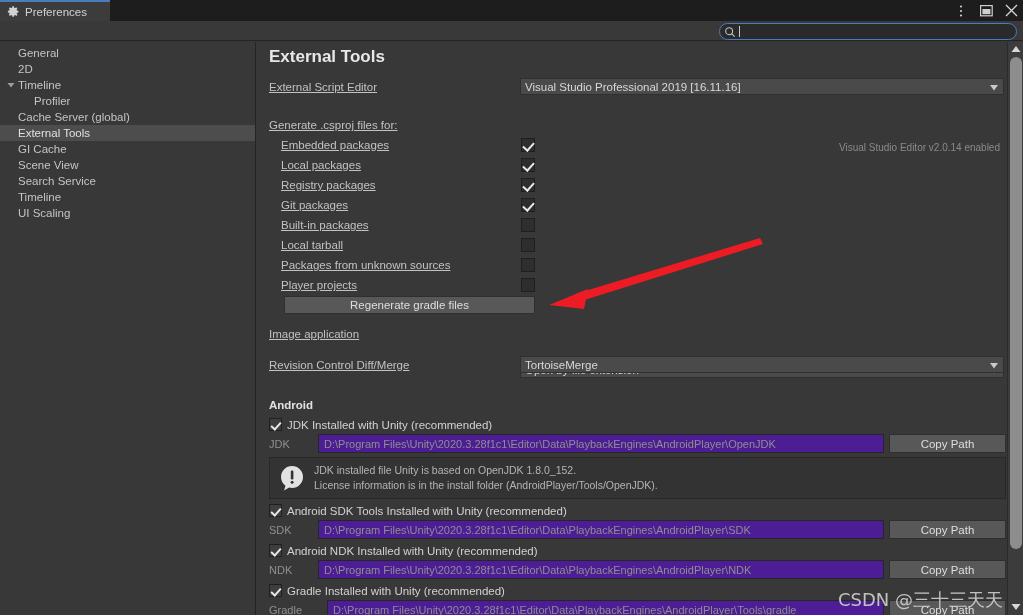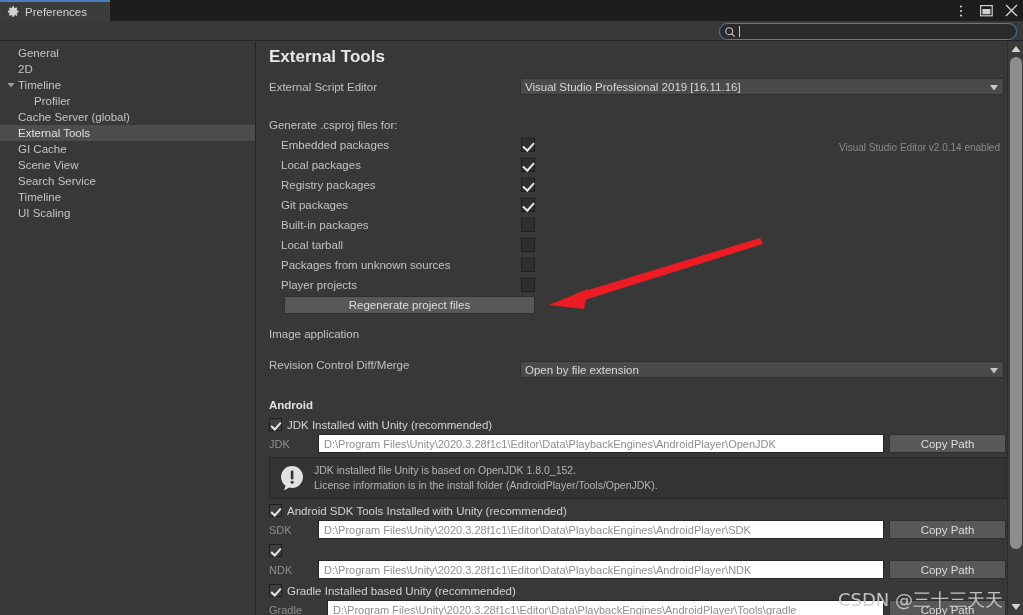--- a/index.html
+++ b/index.html
@@ -72,21 +72,21 @@
 
   
   .content {
     position: absolute; left: 257px; top: 42px; width: 749px; height: 573px;
     background: #383838; overflow: hidden;
   }
   .page-title {
     position: absolute; left: 12px; top: 5px;
     font-size: 17px; font-weight: bold; color: #e8e8e8;
   }
-  .lbl { font-size: 11.5px; color: #c2c2c2; white-space: nowrap; }
+  .lbl { font-size: 11.5px; color: #c2c2c2; white-space: nowrap; text-decoration: underline; }
 
   .dropdown {
     position: absolute; height: 17px;
     background: #4a4a4a; border: 1px solid #2f2f2f;
     display: flex; align-items: center; padding: 0 4px;
     font-size: 11.5px; color: #d8d8d8;
   }
   .dd-arrow { position: absolute; right: 5px; top: 6px; }
 
   .hint {
@@ -127,21 +127,21 @@
     content: ""; position: absolute;
     left: 3px; top: 1px; width: 4px; height: 8px;
     border: solid #e8e8e8; border-width: 0 2px 2px 0;
     transform: rotate(42deg);
   }
   .inline-lbl { position: absolute; font-size: 11.5px; color: #d2d2d2; white-space: nowrap; }
 
   .pathlabel { position: absolute; font-size: 11px; color: #909090; }
   .pathfield {
     position: absolute; height: 19px;
-    background: #ffffff; border: 1px solid #262626;
+    background: #4c1d95; border: 1px solid #262626;
     display: flex; align-items: center; padding-left: 5px;
     font-size: 11px; color: #8e8e8e; overflow: hidden; white-space: nowrap;
   }
 
   .infobox {
     position: absolute;
     background: #333333; border: 1px solid #282828;
     display: flex; align-items: center; padding-left: 8px;
   }
   .info-ico { width: 28px; height: 28px; flex: none; margin-right: 8px; }
@@ -306,31 +306,37 @@
     </div>
     <div class="cbrow" style="top:215px;">
       <div class="lbl">Packages from unknown sources</div>
       <div class="checkbox"></div>
     </div>
     <div class="cbrow" style="top:235px;">
       <div class="lbl">Player projects</div>
       <div class="checkbox"></div>
     </div>
 
-    <div class="btn" style="left:27px;top:254px;width:251px;">Regenerate project files</div>
+    <div class="btn" style="left:27px;top:254px;width:251px;">Regenerate gradle files</div>
 
     <div class="lbl" style="position:absolute;left:12px;top:286px;">Image application</div>
     <div class="dropdown" style="left:263px;top:279px;width:484px;margin-top:40px;">
       <span>Open by file extension</span>
       <svg class="dd-arrow" width="8" height="6" viewBox="0 0 8 6">
         <path d="M0 0 L8 0 L4 5.5 Z" fill="#c9c9c9"></path>
       </svg>
     </div>
 
     <div class="lbl" style="position:absolute;left:12px;top:317px;">Revision Control Diff/Merge</div>
+    <div class="dropdown" style="left:263px;top:314px;width:484px;">
+      <span>TortoiseMerge</span>
+      <svg class="dd-arrow" width="8" height="6" viewBox="0 0 8 6">
+        <path d="M0 0 L8 0 L4 5.5 Z" fill="#c9c9c9"></path>
+      </svg>
+    </div>
 
     <div class="sectitle" style="top:357px;">Android</div>
 
     <div class="inline-cb" style="left:12px;top:376px;"></div>
     <div class="inline-lbl" style="left:30px;top:377px;">JDK Installed with Unity (recommended)</div>
 
     <div class="pathlabel" style="left:12px;top:396px;">JDK</div>
     <div class="pathfield" style="left:61px;top:392px;width:566px;">D:\Program Files\Unity\2020.3.28f1c1\Editor\Data\PlaybackEngines\AndroidPlayer\OpenJDK</div>
     <div class="btn" style="left:632px;top:392px;width:117px;height:19px;">Copy Path</div>
 
@@ -346,26 +352,27 @@
       </div>
     </div>
 
     <div class="inline-cb" style="left:12px;top:462px;"></div>
     <div class="inline-lbl" style="left:30px;top:463px;">Android SDK Tools Installed with Unity (recommended)</div>
     <div class="pathlabel" style="left:12px;top:482px;">SDK</div>
     <div class="pathfield" style="left:61px;top:478px;width:566px;">D:\Program Files\Unity\2020.3.28f1c1\Editor\Data\PlaybackEngines\AndroidPlayer\SDK</div>
     <div class="btn" style="left:632px;top:478px;width:117px;height:19px;">Copy Path</div>
 
     <div class="inline-cb" style="left:12px;top:502px;"></div>
+    <div class="inline-lbl" style="left:30px;top:503px;">Android NDK Installed with Unity (recommended)</div>
     <div class="pathlabel" style="left:12px;top:522px;">NDK</div>
     <div class="pathfield" style="left:61px;top:518px;width:566px;">D:\Program Files\Unity\2020.3.28f1c1\Editor\Data\PlaybackEngines\AndroidPlayer\NDK</div>
     <div class="btn" style="left:632px;top:518px;width:117px;height:19px;">Copy Path</div>
 
     <div class="inline-cb" style="left:12px;top:542px;"></div>
-    <div class="inline-lbl" style="left:30px;top:543px;">Gradle Installed based Unity (recommended)</div>
+    <div class="inline-lbl" style="left:30px;top:543px;">Gradle Installed with Unity (recommended)</div>
     <div class="pathlabel" style="left:12px;top:562px;">Gradle</div>
     <div class="pathfield" style="left:70px;top:558px;width:557px;">D:\Program Files\Unity\2020.3.28f1c1\Editor\Data\PlaybackEngines\AndroidPlayer\Tools\gradle</div>
     <div class="btn" style="left:632px;top:558px;width:117px;height:19px;">Copy Path</div>
 
   </div>
 
   <div class="scrollbar">
     <svg class="sb-arrow" style="top:1px;" viewBox="0 0 12 12">
       <path d="M6 3 L10.5 9 L1.5 9 Z" fill="#d6d6d6"></path>
     </svg>

